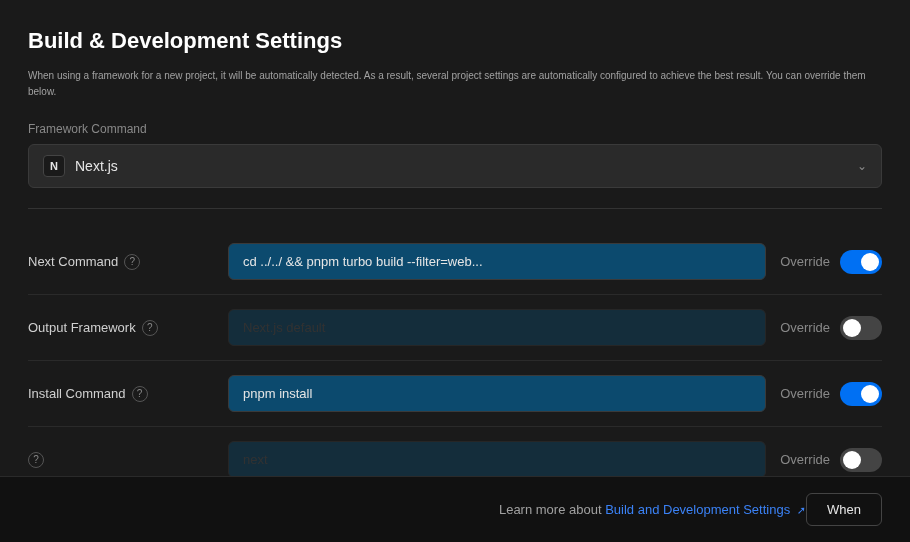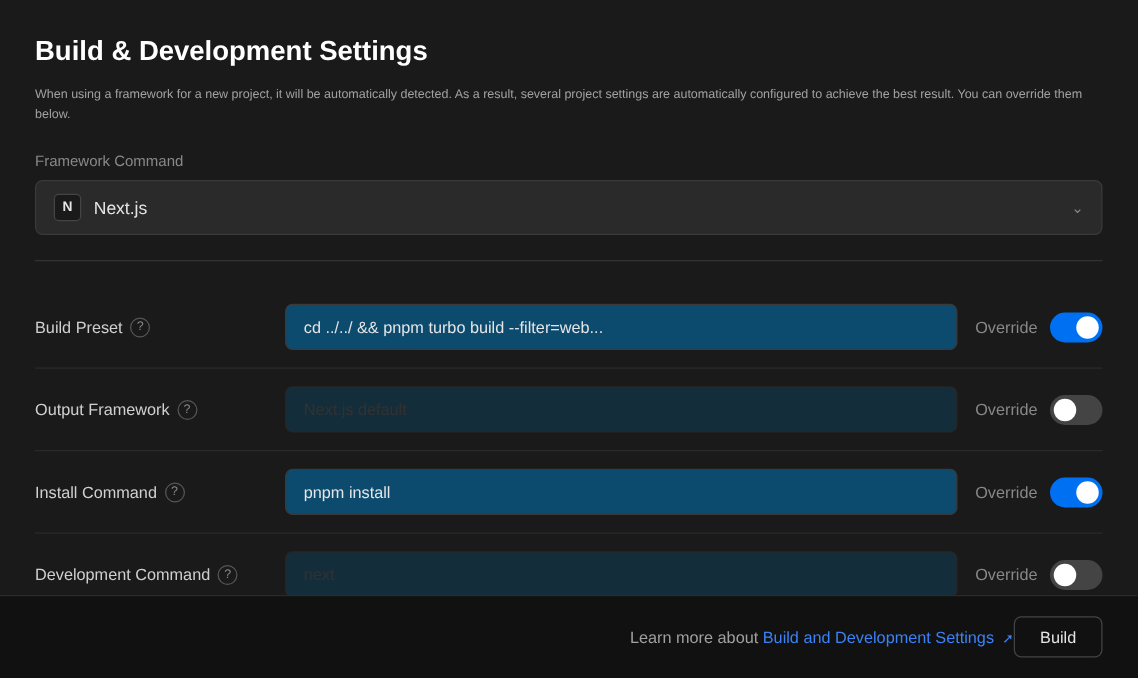--- a/index.html
+++ b/index.html
@@ -253,21 +253,21 @@
       <span class="chevron-down">⌄</span>
     </div>
   </div>
 
   <div class="divider"></div>
 
   <div class="settings-section" id="settings-rows">
 
   <div class="settings-row">
       <div class="row-label">
-        <span>Build Preset</span>
+        <span>Next Command</span>
         <div class="help-icon">?</div>
       </div>
       <div class="row-input-wrapper">
         <input class="row-input" type="text" value="cd ../../ &amp;&amp; pnpm turbo build --filter=web..." placeholder="" style="">
       </div>
       <div class="row-override">
         <span class="override-label">Override</span>
         <div class="toggle on">
           <div class="toggle-knob"></div>
         </div>
@@ -298,21 +298,20 @@
       </div>
       <div class="row-override">
         <span class="override-label">Override</span>
         <div class="toggle on">
           <div class="toggle-knob"></div>
         </div>
       </div>
     </div>
       <div class="settings-row">
       <div class="row-label">
-        <span>Development Command</span>
         <div class="help-icon">?</div>
       </div>
       <div class="row-input-wrapper">
         <input class="row-input" type="text" value="" placeholder="next" disabled="" style="opacity: 0.4; cursor: default;">
       </div>
       <div class="row-override">
         <span class="override-label">Override</span>
         <div class="toggle off">
           <div class="toggle-knob"></div>
         </div>
@@ -322,14 +321,14 @@
 </div>
 
 <div class="footer">
   <span class="footer-text">
     <span>Learn more about</span>
     <a class="footer-link" href="#">
       <span>Build and Development Settings</span>
       <span class="external-icon">➚</span>
     </a>
   </span>
-  <button class="save-btn">Build</button>
+  <button class="save-btn">When</button>
 </div>
 
 </body></html>

